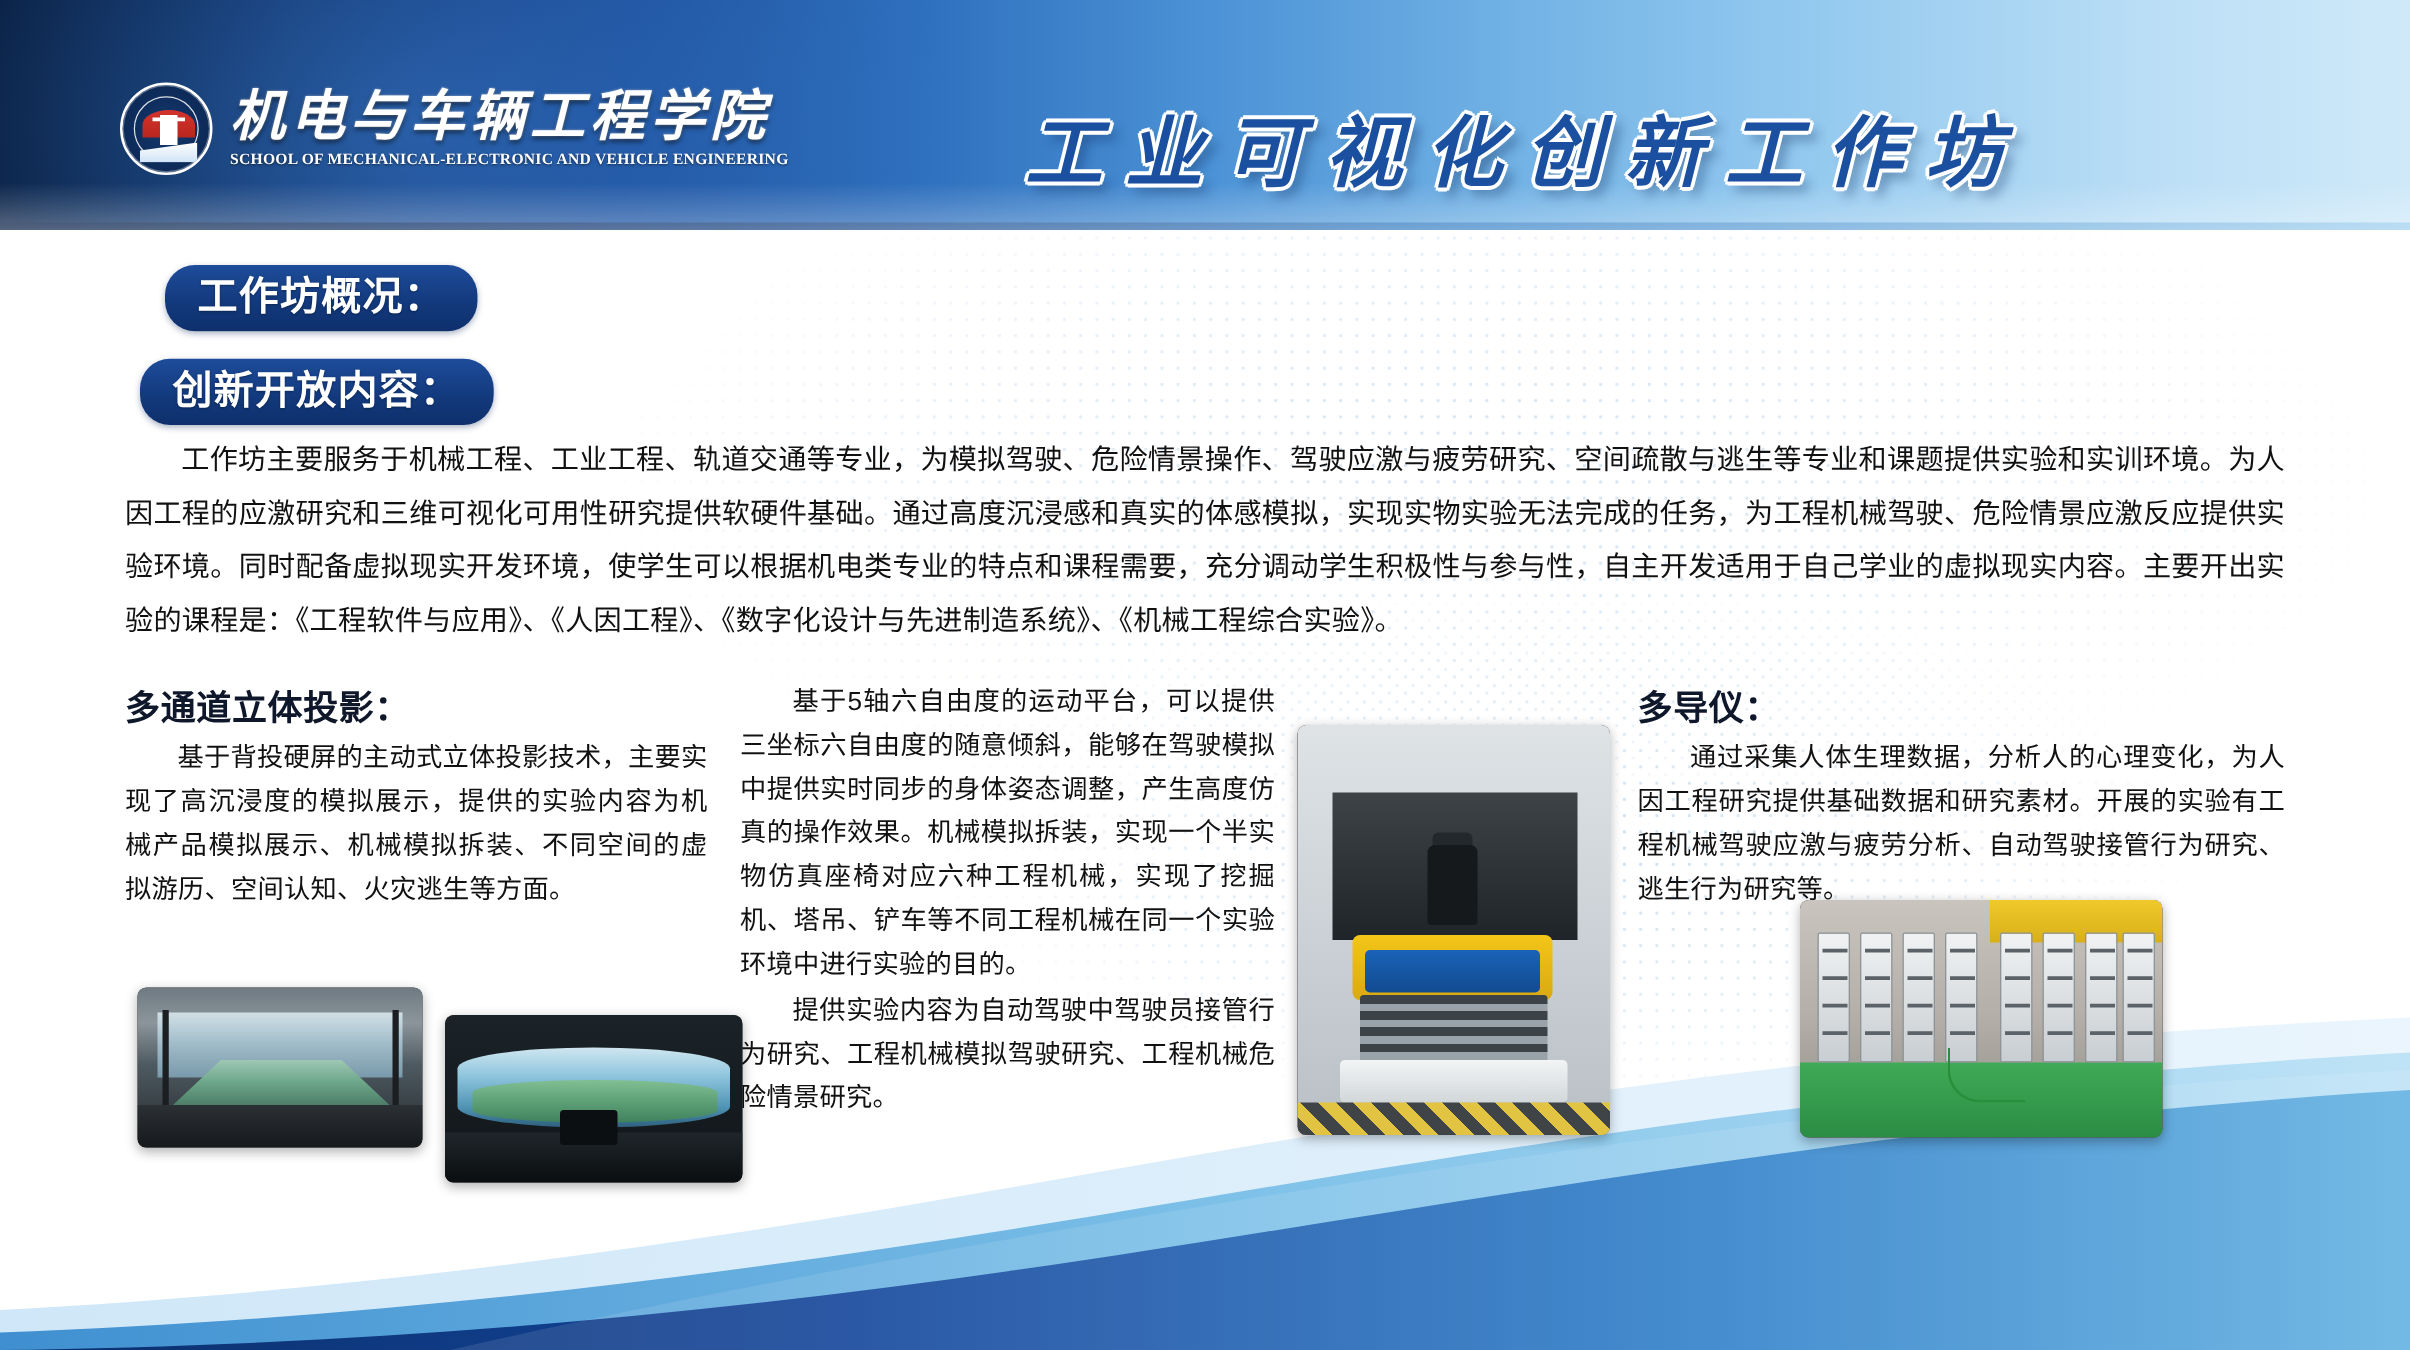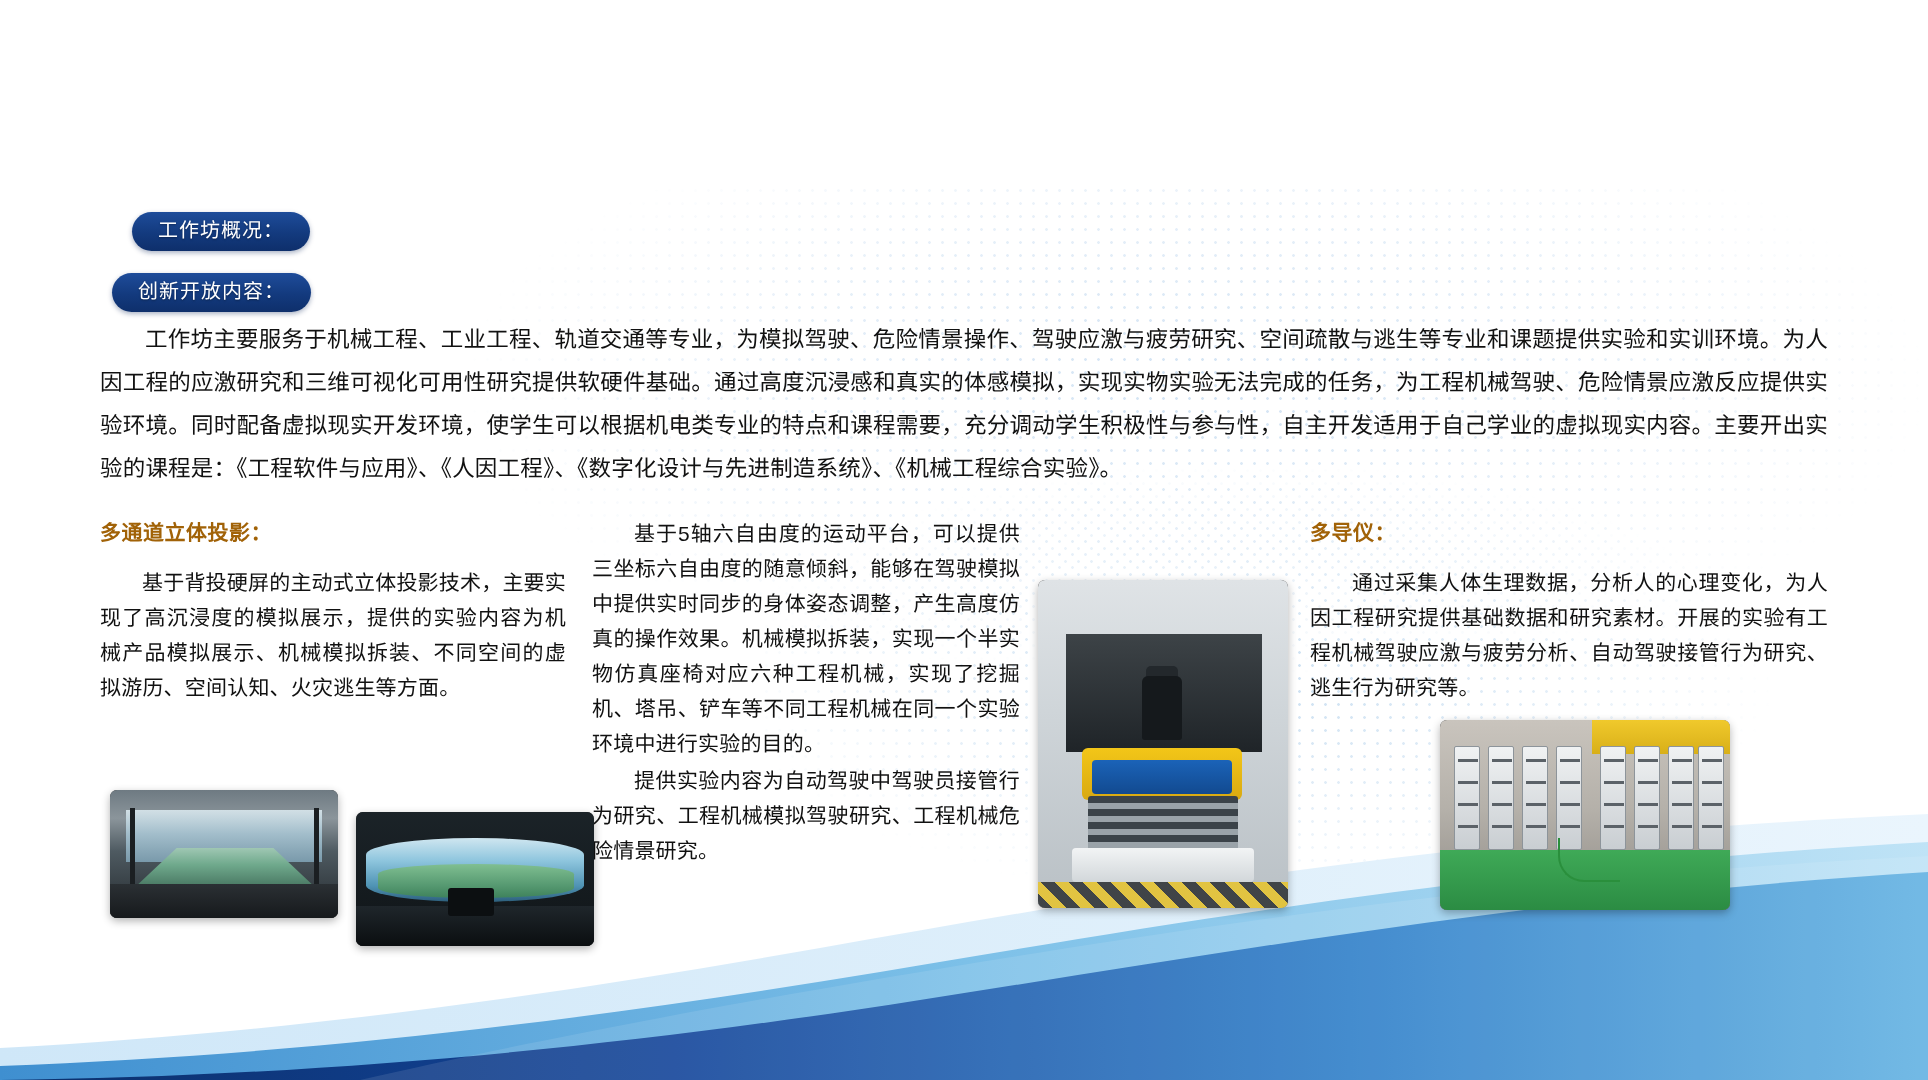--- a/index.html
+++ b/index.html
@@ -166,22 +166,22 @@
   
   .content{
     position:absolute; left:0; top:0; width:1928px; height:896px;
     padding:24px 100px 0 100px;
   }
 
   .pill{
     display:inline-block;
     background:linear-gradient(180deg,#1e4c9a 0%,#133a7e 55%,#0e2f6b 100%);
     color:#ffffff;
-    font-weight:400;
-    font-size:20px;
+    font-weight:700;
+    font-size:32px;
     letter-spacing:1px;
     padding:7px 26px 9px 26px;
     border-radius:24px;
     box-shadow:0 2px 5px rgba(10,35,85,.35);
     text-shadow:0 1px 2px rgba(0,0,0,.35);
     line-height:1.15;
     text-align:right;
   }
   .pill.indent-a{ margin-left:32px; }
   .pill.indent-b{ margin-left:12px; }
@@ -209,25 +209,25 @@
     gap:0;
     margin-top:4px;
     position:relative;
   }
   .col{ position:relative; }
   .col-a{ width:492px; padding-right:26px; }
   .col-b{ width:448px; padding-right:20px; }
   .col-c{ width:auto; flex:1; padding-left:270px; }
 
   .subhead{
-    font-size:21px;
+    font-size:28px;
     font-weight:700;
-    color:#a16207;
+    color:#0f172a;
     letter-spacing:.5px;
-    margin-bottom:19px;
+    margin-bottom:5px;
   }
   .col-para{
     font-size:21px;
     line-height:35px;
     color:#111111;
     text-align:justify;
     text-justify:inter-ideograph;
     text-indent:2em;
     letter-spacing:.2px;
   }
@@ -299,20 +299,41 @@
       border:1px solid #8d949a; border-radius:2px; }
   .ph4 .rack i{ position:absolute; left:3px; width:20px; height:3px; background:#5b6268; display:block;}
   .ph4 .cable{ position:absolute; left:118px; top:118px; width:62px; height:44px;
       border-left:2px solid #2a8f3c; border-bottom:2px solid #2a8f3c; border-radius:0 0 0 26px; }
 </style>
 </head>
 <body>
 
 <div class="poster">
 
+  <div class="header">
+    <div class="header-glow"></div>
+
+    <div class="logo-block">
+      <div class="seal">
+        <div class="seal-inner"></div>
+        <div class="seal-arc"></div>
+        <div class="seal-gate"></div>
+        <div class="seal-bar"></div>
+        <div class="seal-base"></div>
+      </div>
+      <div class="logo-text">
+        <div class="logo-cn">机电与车辆工程学院</div>
+        <div class="logo-en">SCHOOL OF MECHANICAL-ELECTRONIC AND VEHICLE ENGINEERING</div>
+      </div>
+    </div>
+
+    <div class="header-title">工业可视化创新工作坊</div>
+
+    <div class="header-bottom-edge"></div>
+  </div>
 
   <div class="body-area">
 
     <div class="dot-texture"></div>
     <div class="dot-texture2"></div>
 
     <div class="wave-wrap">
       <svg viewBox="0 0 1928 300" preserveAspectRatio="none" xmlns="http://www.w3.org/2000/svg">
         <defs>
           <linearGradient id="wg1" x1="0" y1="0" x2="1" y2="0">

